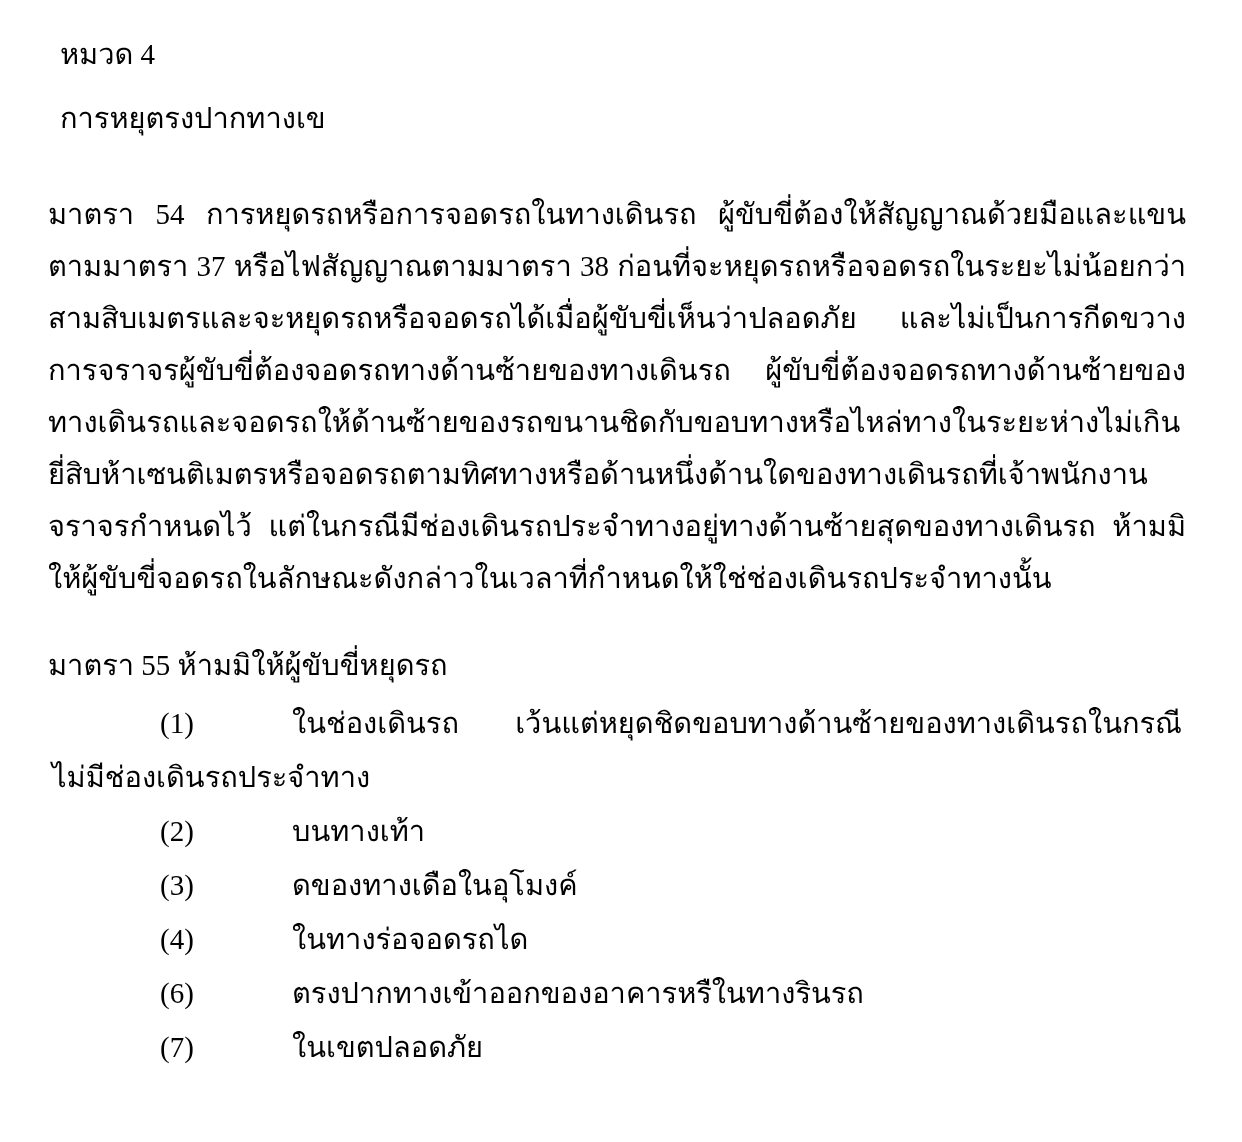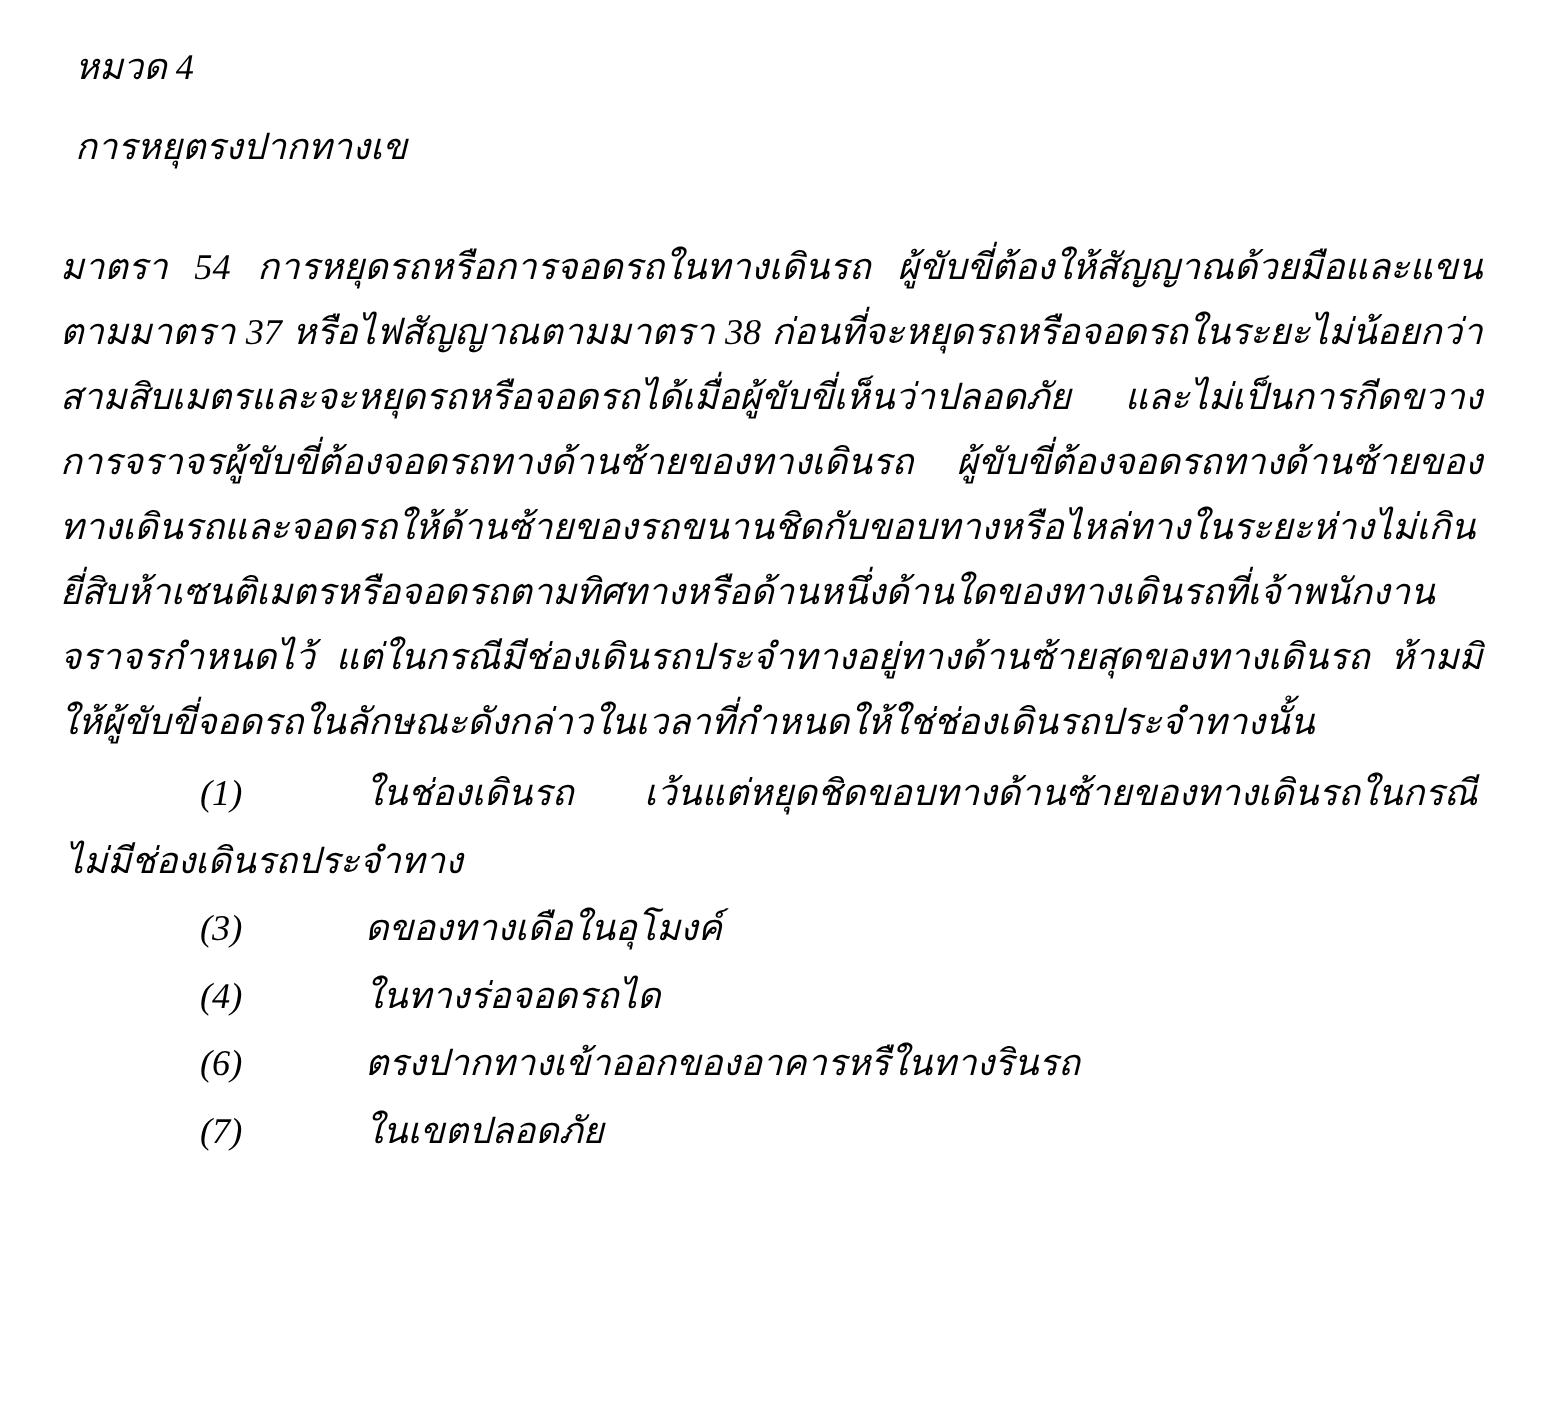--- a/index.html
+++ b/index.html
@@ -14,21 +14,20 @@
     overflow: hidden;
     font-family: "Liberation Serif", "DejaVu Serif", serif;
     font-size: 29px;
     -webkit-font-smoothing: antialiased;
   }
   .page {
     box-sizing: border-box;
     width: 1242px;
     height: 1142px;
     padding: 22px 56px 0 48px;
-    font-style: italic;
   }
   .heading-line {
     line-height: 64px;
     margin-left: 12px;
     white-space: nowrap;
   }
   .para {
     margin: 38px 0 0 0;
     line-height: 52px;
     text-align: justify;
@@ -57,27 +56,31 @@
 <body>
 
 <div class="page">
 
   <div class="heading-line">หมวด 4</div>
 
   <div class="heading-line">การหยุตรงปากทางเข</div>
 
   <p class="para">มาตรา 54 การหยุดรถหรือการจอดรถในทางเดินรถ ผู้ขับขี่ต้องให้สัญญาณด้วยมือและแขนตามมาตรา 37 หรือไฟสัญญาณตามมาตรา 38 ก่อนที่จะหยุดรถหรือจอดรถในระยะไม่น้อยกว่าสามสิบเมตรและจะหยุดรถหรือจอดรถได้เมื่อผู้ขับขี่เห็นว่าปลอดภัย และไม่เป็นการกีดขวางการจราจรผู้ขับขี่ต้องจอดรถทางด้านซ้ายของทางเดินรถ ผู้ขับขี่ต้องจอดรถทางด้านซ้ายของทางเดินรถและจอดรถให้ด้านซ้ายของรถขนานชิดกับขอบทางหรือไหล่ทางในระยะห่างไม่เกินยี่สิบห้าเซนติเมตรหรือจอดรถตามทิศทางหรือด้านหนึ่งด้านใดของทางเดินรถที่เจ้าพนักงานจราจรกำหนดไว้ แต่ในกรณีมีช่องเดินรถประจำทางอยู่ทางด้านซ้ายสุดของทางเดินรถ ห้ามมิให้ผู้ขับขี่จอดรถในลักษณะดังกล่าวในเวลาที่กำหนดให้ใช่ช่องเดินรถประจำทางนั้น</p>
 
+  <div class="section-heading">มาตรา 55 ห้ามมิให้ผู้ขับขี่หยุดรถ</div>
 
   <div class="items">
 
     <p class="item">
       <span class="num">(1)</span><span>ในช่องเดินรถ เว้นแต่หยุดชิดขอบทางด้านซ้ายของทางเดินรถในกรณีไม่มีช่องเดินรถประจำทาง</span>
     </p>
 
+    <p class="item">
+      <span class="num">(2)</span><span>บนทางเท้า</span>
+    </p>
 
     <p class="item">
       <span class="num">(3)</span><span>ดของทางเดือในอุโมงค์</span>
     </p>
 
     <p class="item">
       <span class="num">(4)</span><span>ในทางร่อจอดรถได</span>
     </p>
 
 

